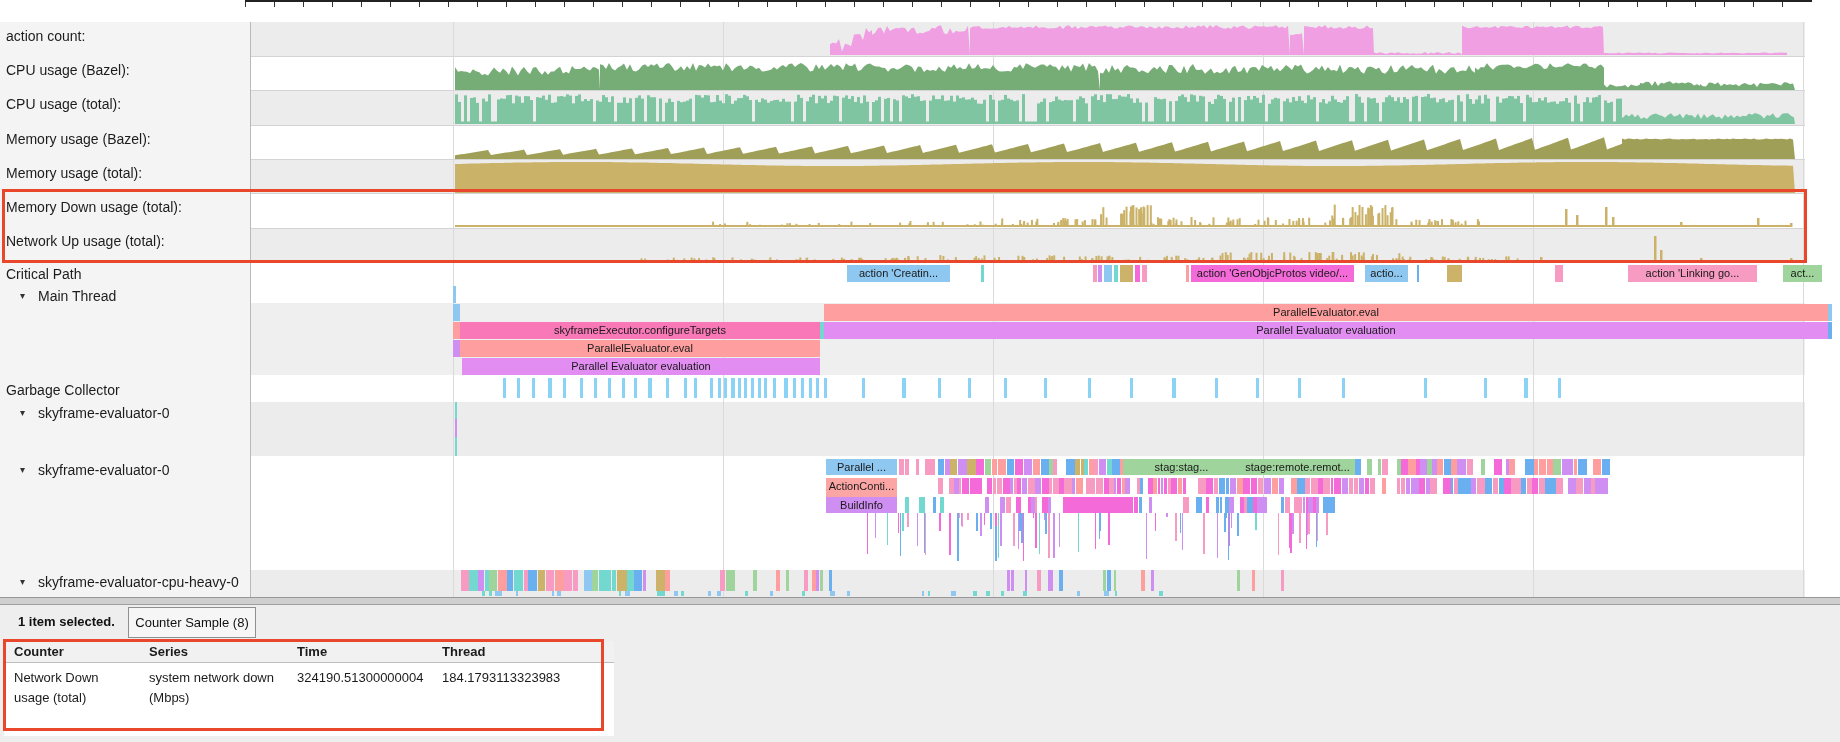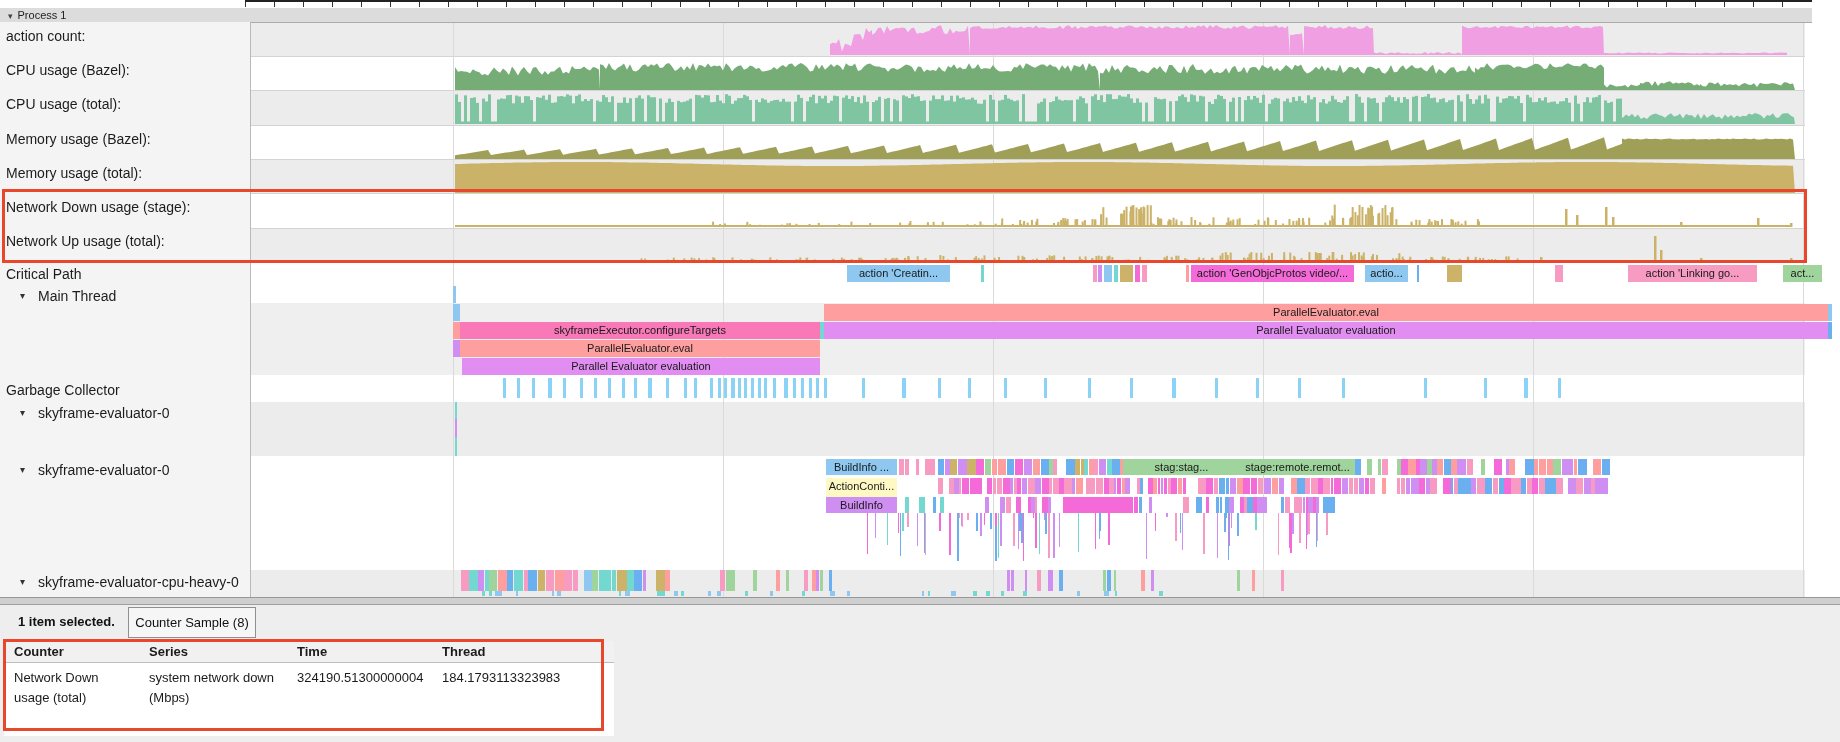--- a/index.html
+++ b/index.html
@@ -1134,24 +1134,24 @@
       <div class=" slice" style="position: absolute; left: 1284.58px; top: 497px; width: 5.41598px; height: 16px; background: rgb(247, 155, 195); line-height: 16px;"></div>
       <div class=" slice" style="position: absolute; left: 1293.89px; top: 497px; width: 4.96822px; height: 16px; background: rgb(247, 155, 195); line-height: 16px;"></div>
       <div class=" slice" style="position: absolute; left: 1299.35px; top: 497px; width: 3.08594px; height: 16px; background: rgb(247, 155, 195); line-height: 16px;"></div>
       <div class=" slice" style="position: absolute; left: 1302.94px; top: 497px; width: 2.07205px; height: 16px; background: rgb(207, 142, 242); line-height: 16px;"></div>
       <div class=" slice" style="position: absolute; left: 1305.51px; top: 497px; width: 2.45793px; height: 16px; background: rgb(244, 106, 216); line-height: 16px;"></div>
       <div class=" slice" style="position: absolute; left: 1308.47px; top: 497px; width: 4.08796px; height: 16px; background: rgb(207, 142, 242); line-height: 16px;"></div>
       <div class=" slice" style="position: absolute; left: 1313.06px; top: 497px; width: 2.74815px; height: 16px; background: rgb(244, 106, 216); line-height: 16px;"></div>
       <div class=" slice" style="position: absolute; left: 1316.31px; top: 497px; width: 3.19714px; height: 16px; background: rgb(207, 142, 242); line-height: 16px;"></div>
       <div class=" slice" style="position: absolute; left: 1323.07px; top: 497px; width: 5.48836px; height: 16px; background: rgb(106, 175, 240); line-height: 16px;"></div>
       <div class=" slice" style="position: absolute; left: 1329.05px; top: 497px; width: 5.49421px; height: 16px; background: rgb(106, 175, 240); line-height: 16px;"></div>
-      <div class=" slice" style="position: absolute; left: 826px; top: 459px; width: 71px; height: 16px; background: rgb(142, 199, 240); line-height: 16px;">BuildInfo ...</div>
+      <div class=" slice" style="position: absolute; left: 826px; top: 459px; width: 71px; height: 16px; background: rgb(142, 199, 240); line-height: 16px;">Parallel ...</div>
       <div class=" slice" style="position: absolute; left: 1123px; top: 459px; width: 117px; height: 16px; background: rgb(159, 212, 156); line-height: 16px;">stag:stag...</div>
       <div class=" slice" style="position: absolute; left: 1240px; top: 459px; width: 115px; height: 16px; background: rgb(159, 212, 156); line-height: 16px;">stage:remote.remot...</div>
-      <div class=" slice" style="position: absolute; left: 826px; top: 478px; width: 71px; height: 30px; background: #fef9c3; line-height: 16px;">ActionConti...</div>
+      <div class=" slice" style="position: absolute; left: 826px; top: 478px; width: 71px; height: 30px; background: #fca5a5; line-height: 16px;">ActionConti...</div>
       <div class=" slice" style="position: absolute; left: 826px; top: 497px; width: 71px; height: 16px; background: rgb(207, 142, 242); line-height: 16px;">BuildInfo</div>
       <div class=" slice" style="position: absolute; left: 1063px; top: 497px; width: 67px; height: 16px; background: rgb(244, 106, 216); line-height: 16px;"></div>
       <div style="position: absolute; left: 916.917px; top: 513px; width: 1.5px; height: 32.7102px; background: rgb(207, 142, 242);"></div>
       <div style="position: absolute; left: 1077.99px; top: 513px; width: 1.5px; height: 39.0504px; background: rgb(114, 216, 208);"></div>
       <div style="position: absolute; left: 924.184px; top: 513px; width: 1.5px; height: 40.2786px; background: rgb(106, 175, 240);"></div>
       <div style="position: absolute; left: 1022.98px; top: 513px; width: 1.5px; height: 47.7431px; background: rgb(244, 106, 216);"></div>
       <div style="position: absolute; left: 866.721px; top: 513px; width: 1.5px; height: 41.264px; background: rgb(244, 106, 216);"></div>
       <div style="position: absolute; left: 1316.96px; top: 513px; width: 1.5px; height: 27.9862px; background: rgb(247, 155, 195);"></div>
       <div style="position: absolute; left: 1203.08px; top: 513px; width: 1.5px; height: 41.3969px; background: rgb(247, 155, 195);"></div>
       <div style="position: absolute; left: 902.465px; top: 513px; width: 1.5px; height: 17.8299px; background: rgb(114, 216, 208);"></div>
@@ -1351,31 +1351,28 @@
       <div class="rtick" style="left: 1334px;"></div>
       <div class="rtick" style="left: 1363px;"></div>
       <div class="rtick" style="left: 1392px;"></div>
       <div class="rtick" style="left: 1421px;"></div>
       <div class="rtick" style="left: 1450px;"></div>
       <div class="rtick" style="left: 1479px;"></div>
       <div class="rtick" style="left: 1508px;"></div>
       <div class="rtick" style="left: 1537px;"></div>
     </div>
 
-  <div id="process-bar">
-    <span class="arrow">▾</span><span>Process 1</span>
-  </div>
 
   <div id="sidebar">
       <div class="side-label" style="left: 6px; top: 6px;">action count:</div>
       <div class="side-label" style="left: 6px; top: 40px;">CPU usage (Bazel):</div>
       <div class="side-label" style="left: 6px; top: 74px;">CPU usage (total):</div>
       <div class="side-label" style="left: 6px; top: 109px;">Memory usage (Bazel):</div>
       <div class="side-label" style="left: 6px; top: 143px;">Memory usage (total):</div>
-      <div class="side-label" style="left: 6px; top: 177px;">Network Down usage (stage):</div>
+      <div class="side-label" style="left: 6px; top: 177px;">Memory Down usage (total):</div>
       <div class="side-label" style="left: 6px; top: 211px;">Network Up usage (total):</div>
       <div class="side-label" style="left: 6px; top: 244px;">Critical Path</div>
       <div class="side-label" style="left: 38px; top: 266px;"><span class="arr">▾</span>Main Thread</div>
       <div class="side-label" style="left: 6px; top: 360px;">Garbage Collector</div>
       <div class="side-label" style="left: 38px; top: 383px;"><span class="arr">▾</span>skyframe-evaluator-0</div>
       <div class="side-label" style="left: 38px; top: 440px;"><span class="arr">▾</span>skyframe-evaluator-0</div>
       <div class="side-label" style="left: 38px; top: 552px;"><span class="arr">▾</span>skyframe-evaluator-cpu-heavy-0</div>
     </div>
 
   <div id="splitter"></div>

